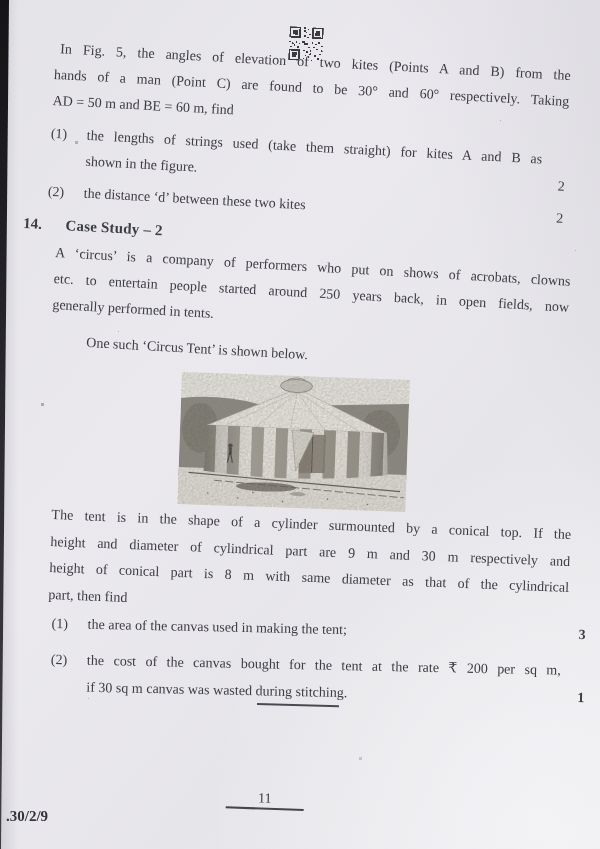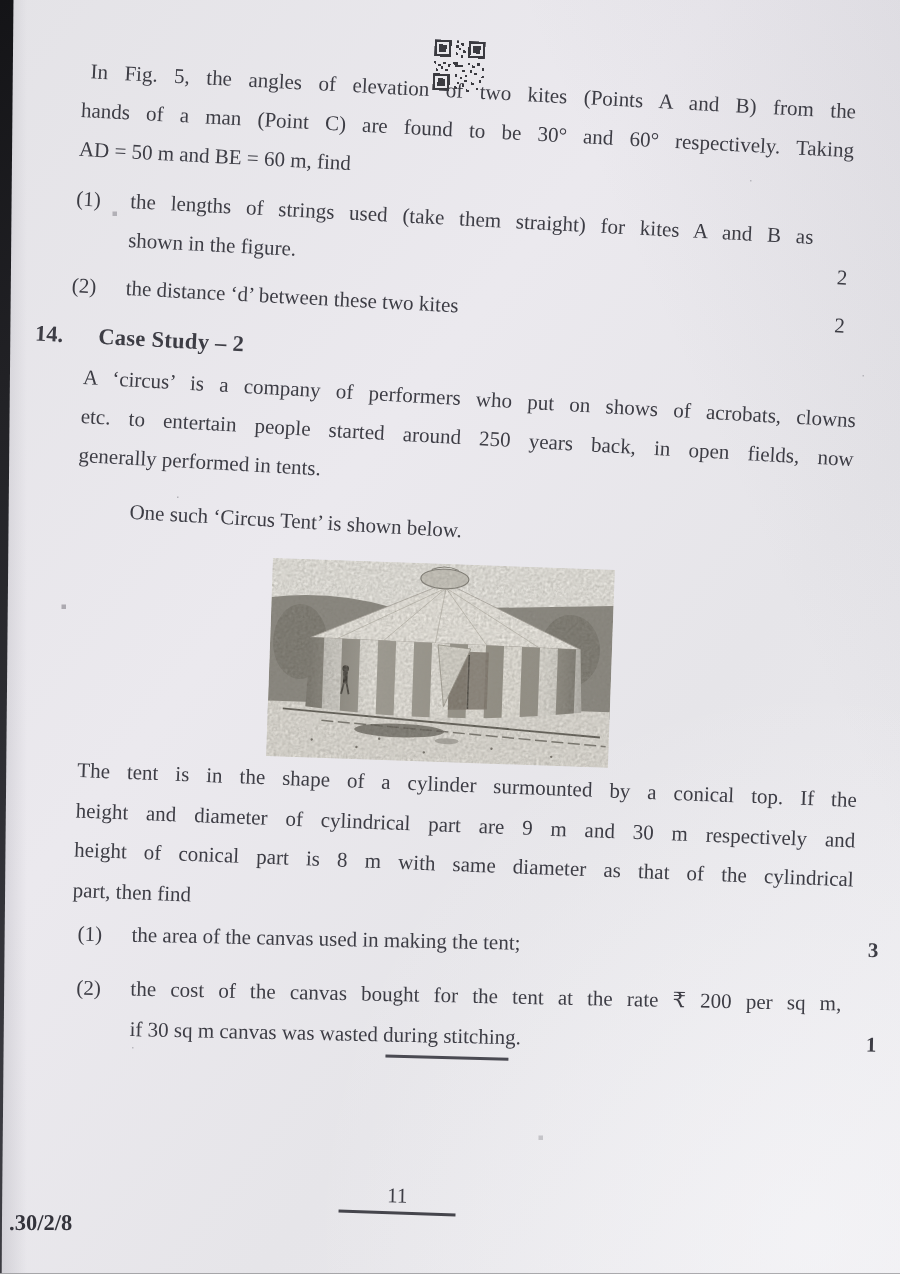--- a/index.html
+++ b/index.html
@@ -221,14 +221,14 @@
     </div>
   </div>
 
   <div class="divider" style="left:257px;top:703px;width:82px;height:2px;transform:rotate(1.5deg);"></div>
 
   <div class="pagenum-wrap" style="left:226px;top:790px;width:78px;transform:rotate(1deg);">
     <span>11</span>
     <div class="pagenum-line"></div>
   </div>
 
-  <div class="footer-code" style="left:6px;top:808px;">.30/2/8</div>
+  <div class="footer-code" style="left:6px;top:808px;">.30/2/9</div>
 </div>
 
 </body></html>

